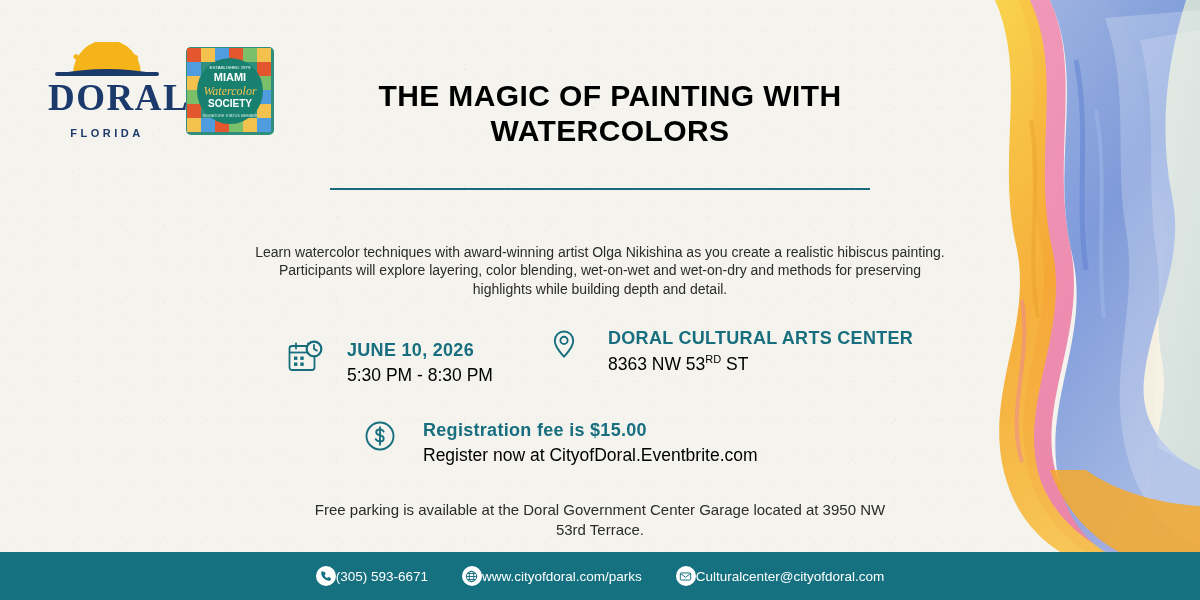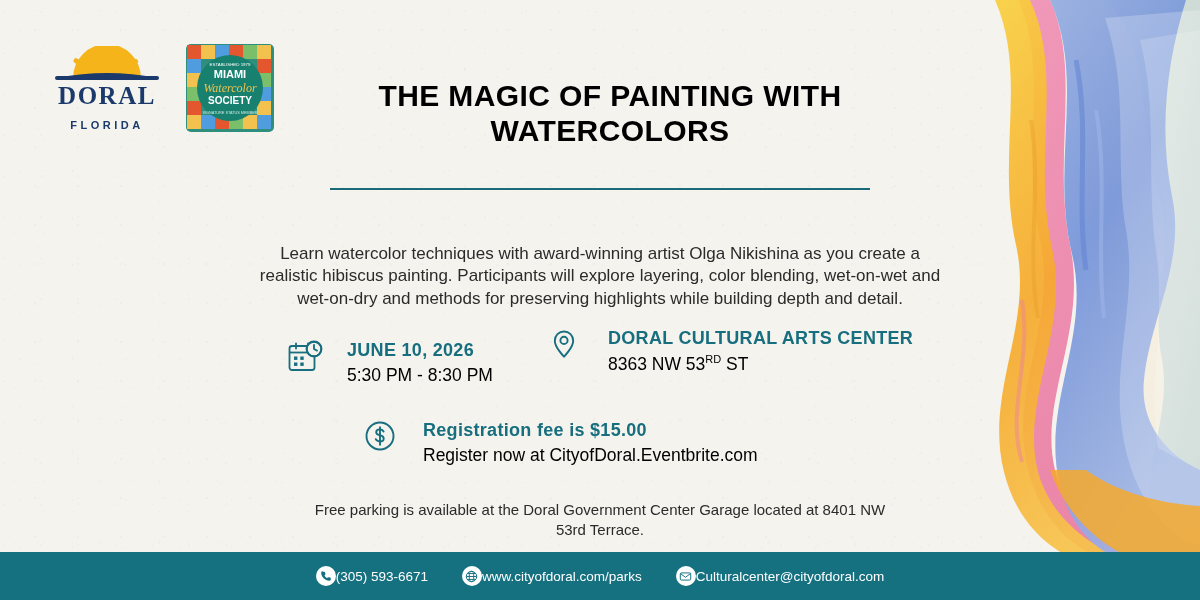--- a/index.html
+++ b/index.html
@@ -60,21 +60,21 @@
   }
   .doral-sun {
     width: 104px;
     height: 34px;
     margin: 0 auto 3px;
     position: relative;
   }
   .doral-word {
     font-family: "Liberation Serif", serif;
     font-weight: bold;
-    font-size: 25px;
+    font-size: 37px;
     letter-spacing: 1.5px;
     color: #1b3a6b;
   }
   .doral-sub {
     font-family: "Liberation Sans", sans-serif;
     font-weight: bold;
     font-size: 11px;
     letter-spacing: 3.5px;
     color: #1b3a6b;
     margin-top: 12px;
@@ -108,21 +108,21 @@
     background: #1b6a7b;
   }
 
   
   .description {
     position: absolute;
     left: 250px;
     top: 243px;
     width: 700px;
     text-align: center;
-    font-size: 17px;
+    font-size: 14px;
     line-height: 1.32;
     color: #2b2b2b;
   }
 
   
   .detail-row {
     position: absolute;
     display: flex;
     align-items: flex-start;
     gap: 20px;
@@ -362,21 +362,21 @@
         <path d="M20.6 12.4c-0.8-1.3-2.2-2-3.8-2-2.1 0-3.6 1.1-3.6 2.8 0 1.6 1.3 2.4 3.6 3 2.4 0.6 3.9 1.4 3.9 3.2 0 1.9-1.7 3-3.9 3-1.8 0-3.3-0.8-4-2.2" stroke-linecap="round"></path>
         <line x1="17" y1="8.3" x2="17" y2="25.8" stroke-linecap="round"></line>
       </svg>
     </span>
     <span class="detail-text">
       <div class="line1">Registration fee is $15.00</div>
       <div class="line2">Register now at CityofDoral.Eventbrite.com</div>
     </span>
   </div>
 
-  <div class="parking">Free parking is available at the Doral Government Center Garage located at 8401 NW 53rd Terrace.</div>
+  <div class="parking">Free parking is available at the Doral Government Center Garage located at 3950 NW 53rd Terrace.</div>
 
   <div class="footer">
 
     <div class="footer-item">
       <span class="footer-icon">
         <svg width="12" height="12" viewBox="0 0 16 16" fill="#15707f" xmlns="http://www.w3.org/2000/svg">
           <path d="M3.2 1.6c-0.7 0-1.4 0.6-1.5 1.3-0.4 3 1 6 3.2 8.2s5.2 3.6 8.2 3.2c0.8-0.1 1.3-0.8 1.3-1.5v-1.6c0-0.6-0.4-1.1-1-1.2l-2-0.4c-0.5-0.1-1 0.1-1.3 0.5l-0.6 0.8c-1.5-0.8-2.8-2.1-3.6-3.6l0.8-0.6c0.4-0.3 0.6-0.8 0.5-1.3l-0.4-2c-0.1-0.6-0.6-1-1.2-1h-1.4z"></path>
         </svg>
       </span>
       <span>(305) 593-6671</span>

